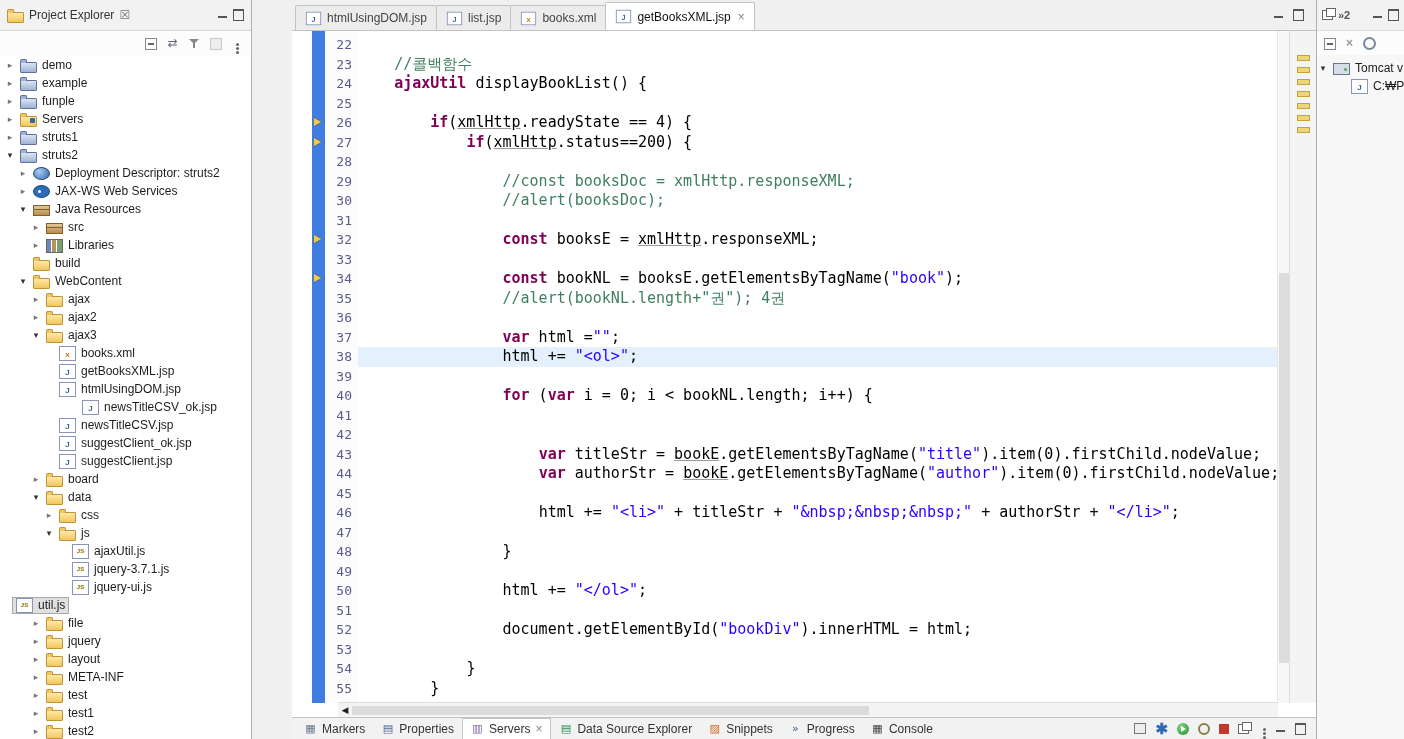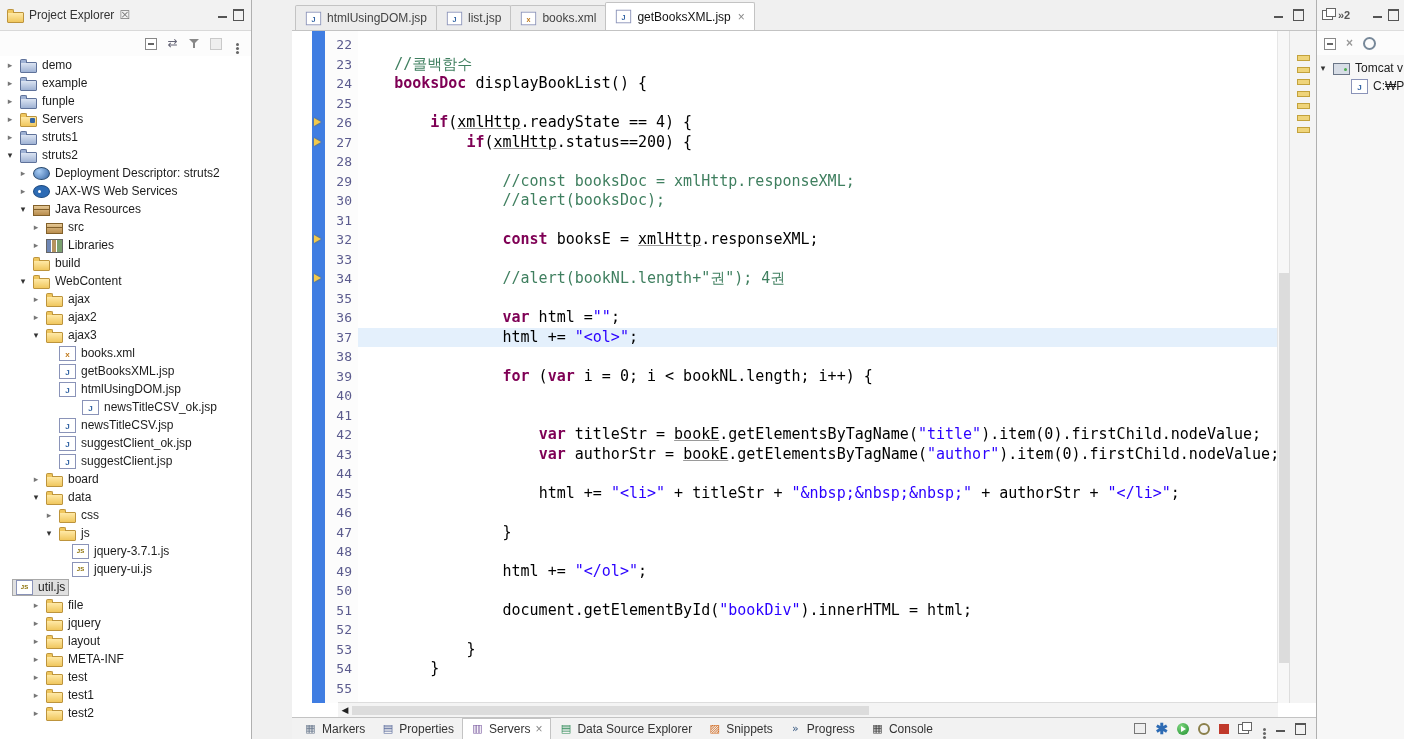--- a/index.html
+++ b/index.html
@@ -312,20 +312,27 @@
           <span class="tsel">
             <span class="ticon ic-folder"></span>
             <span class="tlabel">css</span>
           </span>
         </div>
         <div class="trow open" style="padding-left: 43px;">
           <span class="arrow">▾</span>
           <span class="tsel">
             <span class="ticon ic-folder"></span>
             <span class="tlabel">js</span>
+          </span>
+        </div>
+        <div class="trow" style="padding-left: 56px;">
+          <span class="arrow"></span>
+          <span class="tsel">
+            <span class="ticon ic-js"></span>
+            <span class="tlabel">ajaxUtil.js</span>
           </span>
         </div>
         <div class="trow" style="padding-left: 56px;">
           <span class="arrow"></span>
           <span class="tsel">
             <span class="ticon ic-js"></span>
             <span class="tlabel">jquery-3.7.1.js</span>
           </span>
         </div>
         <div class="trow" style="padding-left: 56px;">
@@ -460,30 +467,31 @@
           <div class="ln">51</div>
           <div class="ln">52</div>
           <div class="ln">53</div>
           <div class="ln">54</div>
           <div class="ln">55</div>
           <div class="ln">56</div>
         </div>
       <div class="codewrap">
           <div class="cl"></div>
           <div class="cl">    <span class="s-c">//콜백함수</span></div>
-          <div class="cl">    <span class="s-k">booksDoc</span><span class="s-p"> displayBookList() {</span></div>
+          <div class="cl">    <span class="s-k">ajaxUtil</span><span class="s-p"> displayBookList() {</span></div>
           <div class="cl"></div>
           <div class="cl">        <span class="s-k">if</span><span class="s-p">(</span><span class="s-o">xmlHttp</span><span class="s-p">.readyState == 4) {</span></div>
           <div class="cl">            <span class="s-k">if</span><span class="s-p">(</span><span class="s-o">xmlHttp</span><span class="s-p">.status==200) {</span></div>
           <div class="cl"></div>
           <div class="cl">                <span class="s-c">//const booksDoc = xmlHttp.responseXML;</span></div>
           <div class="cl">                <span class="s-c">//alert(booksDoc);</span></div>
           <div class="cl"></div>
           <div class="cl">                <span class="s-k">const</span><span class="s-p"> booksE = </span><span class="s-o">xmlHttp</span><span class="s-p">.responseXML;</span></div>
           <div class="cl"></div>
+          <div class="cl">                <span class="s-k">const</span><span class="s-p"> bookNL = booksE.getElementsByTagName(</span><span class="s-st">"book"</span><span class="s-p">);</span></div>
           <div class="cl">                <span class="s-c">//alert(bookNL.length+"권"); 4권</span></div>
           <div class="cl"></div>
           <div class="cl">                <span class="s-k">var</span><span class="s-p"> html =</span><span class="s-st">""</span><span class="s-p">;</span></div>
           <div class="cl cur">                <span class="s-p">html += </span><span class="s-st">"&lt;ol&gt;"</span><span class="s-p">;</span></div>
           <div class="cl"></div>
           <div class="cl">                <span class="s-k">for</span><span class="s-p"> (</span><span class="s-k">var</span><span class="s-p"> i = 0; i &lt; bookNL.length; i++) {</span></div>
           <div class="cl"></div>
           <div class="cl"></div>
           <div class="cl">                    <span class="s-k">var</span><span class="s-p"> titleStr = </span><span class="s-o">bookE</span><span class="s-p">.getElementsByTagName(</span><span class="s-st">"title"</span><span class="s-p">).item(0).firstChild.nodeValue;</span></div>
           <div class="cl">                    <span class="s-k">var</span><span class="s-p"> authorStr = </span><span class="s-o">bookE</span><span class="s-p">.getElementsByTagName(</span><span class="s-st">"author"</span><span class="s-p">).item(0).firstChild.nodeValue;</span></div>

